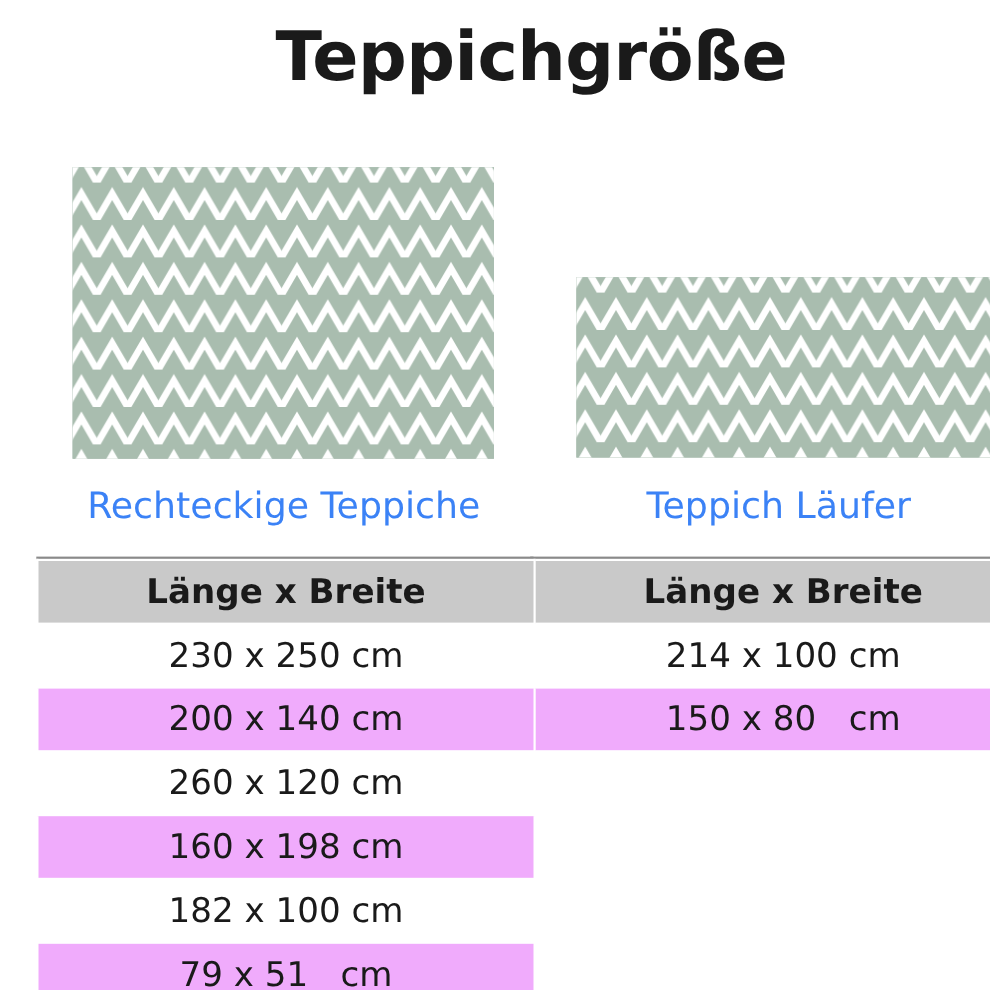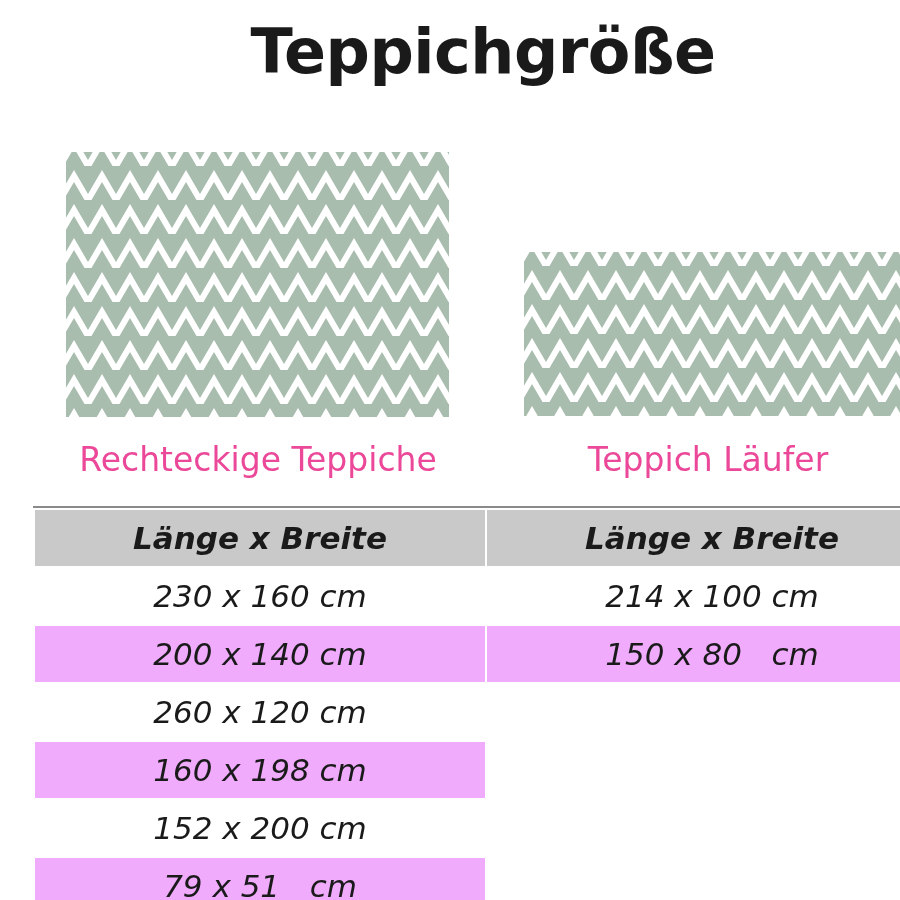--- a/index.html
+++ b/index.html
@@ -57,21 +57,21 @@
     top: 252px;
     width: 377px;
     height: 164px;
   }
 
   .rug-caption {
     position: absolute;
     text-align: center;
     font-size: 33px;
     font-weight: 400;
-    color: #ec4899;
+    color: #3b82f6;
   }
   #caption-rect {
     left: 0;
     top: 440px;
     width: 450px;
   }
   #caption-runner {
     left: 450px;
     top: 440px;
     width: 450px;
@@ -90,21 +90,20 @@
     width: 450px;
     height: 56px;
     text-align: center;
     vertical-align: middle;
     font-size: 31px;
     font-weight: 400;
     color: #1a1a1a;
     border: 2px solid #ffffff;
     padding: 0;
     white-space: pre;
-    font-style: italic;
   }
   .table tr.head td {
     background: #c9c9c9;
     font-weight: 700;
     font-size: 31px;
   }
   .table tr.odd td {
     background: #ffffff;
   }
   .table tr.even td {
@@ -172,37 +171,37 @@
   <div class="rule-top"></div>
   <div class="rule-mid"></div>
 
   <table class="table">
     <tbody>
       <tr class="head">
         <td>Länge x Breite</td>
         <td>Länge x Breite</td>
       </tr>
       <tr class="odd">
-        <td>230 x 160 cm</td>
+        <td>230 x 250 cm</td>
         <td>214 x 100 cm</td>
       </tr>
       <tr class="even">
         <td>200 x 140 cm</td>
         <td>150 x 80   cm</td>
       </tr>
       <tr class="odd">
         <td>260 x 120 cm</td>
         <td class="empty"></td>
       </tr>
       <tr class="even">
         <td>160 x 198 cm</td>
         <td class="empty"></td>
       </tr>
       <tr class="odd">
-        <td>152 x 200 cm</td>
+        <td>182 x 100 cm</td>
         <td class="empty"></td>
       </tr>
       <tr class="even">
         <td>79 x 51   cm</td>
         <td class="empty"></td>
       </tr>
     </tbody>
   </table>
 
 </div>

